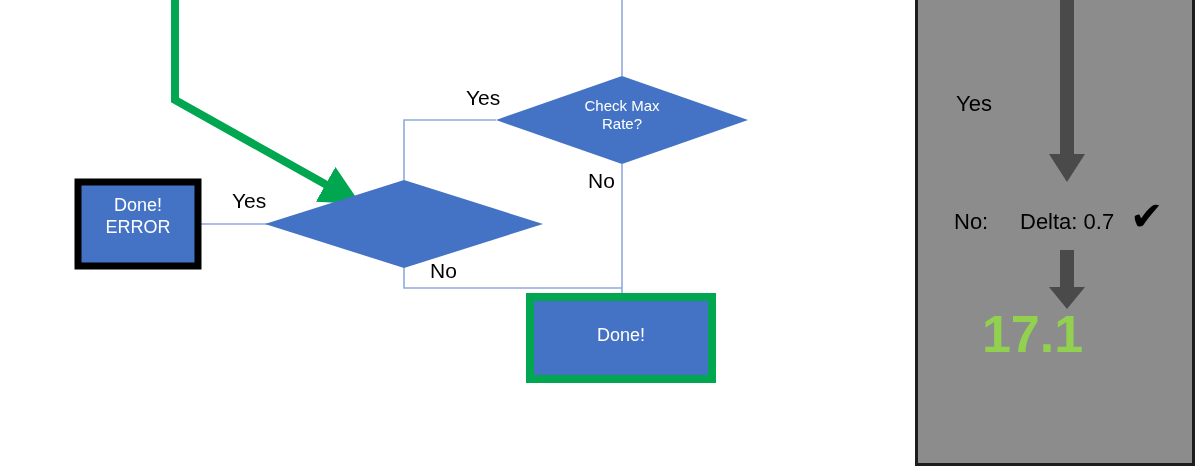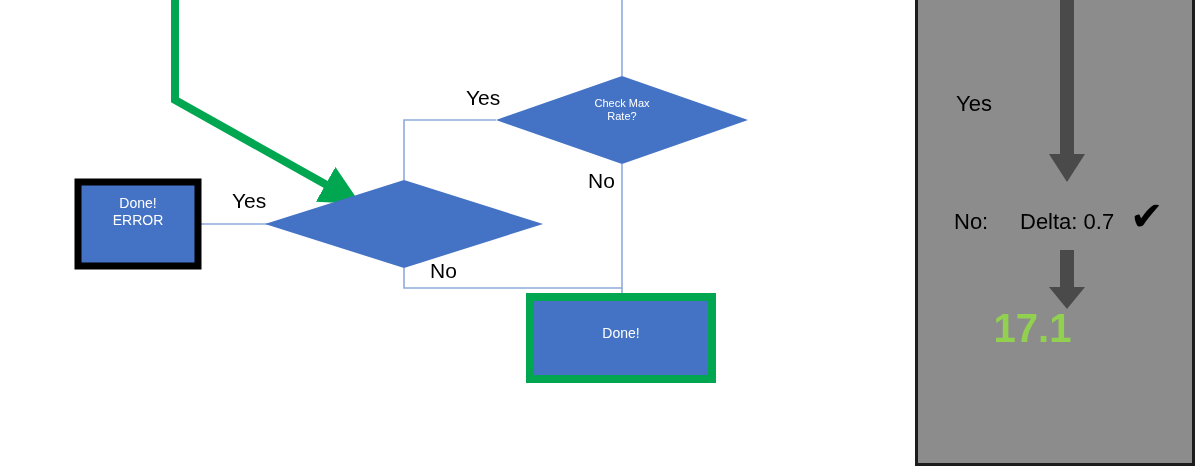--- a/index.html
+++ b/index.html
@@ -38,24 +38,24 @@
   
   .shape-label {
     position: absolute;
     color: #ffffff;
     text-align: center;
     line-height: 1.22;
     pointer-events: none;
     white-space: pre-line;
   }
   .diamond-label {
-    font-size: 11px;
+    font-size: 15px;
   }
   .box-label {
-    font-size: 14px;
+    font-size: 18px;
   }
 
   
   .edge-label {
     position: absolute;
     color: #000000;
     font-size: 21px;
     line-height: 1;
     white-space: nowrap;
   }
@@ -95,21 +95,21 @@
     font-size: 40px;
     line-height: 1;
   }
   #panel-value {
     position: absolute;
     left: 0;
     top: 308px;
     width: 229px;
     text-align: center;
     color: #92d050;
-    font-size: 40px;
+    font-size: 52px;
     font-weight: bold;
     line-height: 1;
     white-space: nowrap;
   }
 </style>
 </head>
 <body>
 
 <div id="stage">
 

